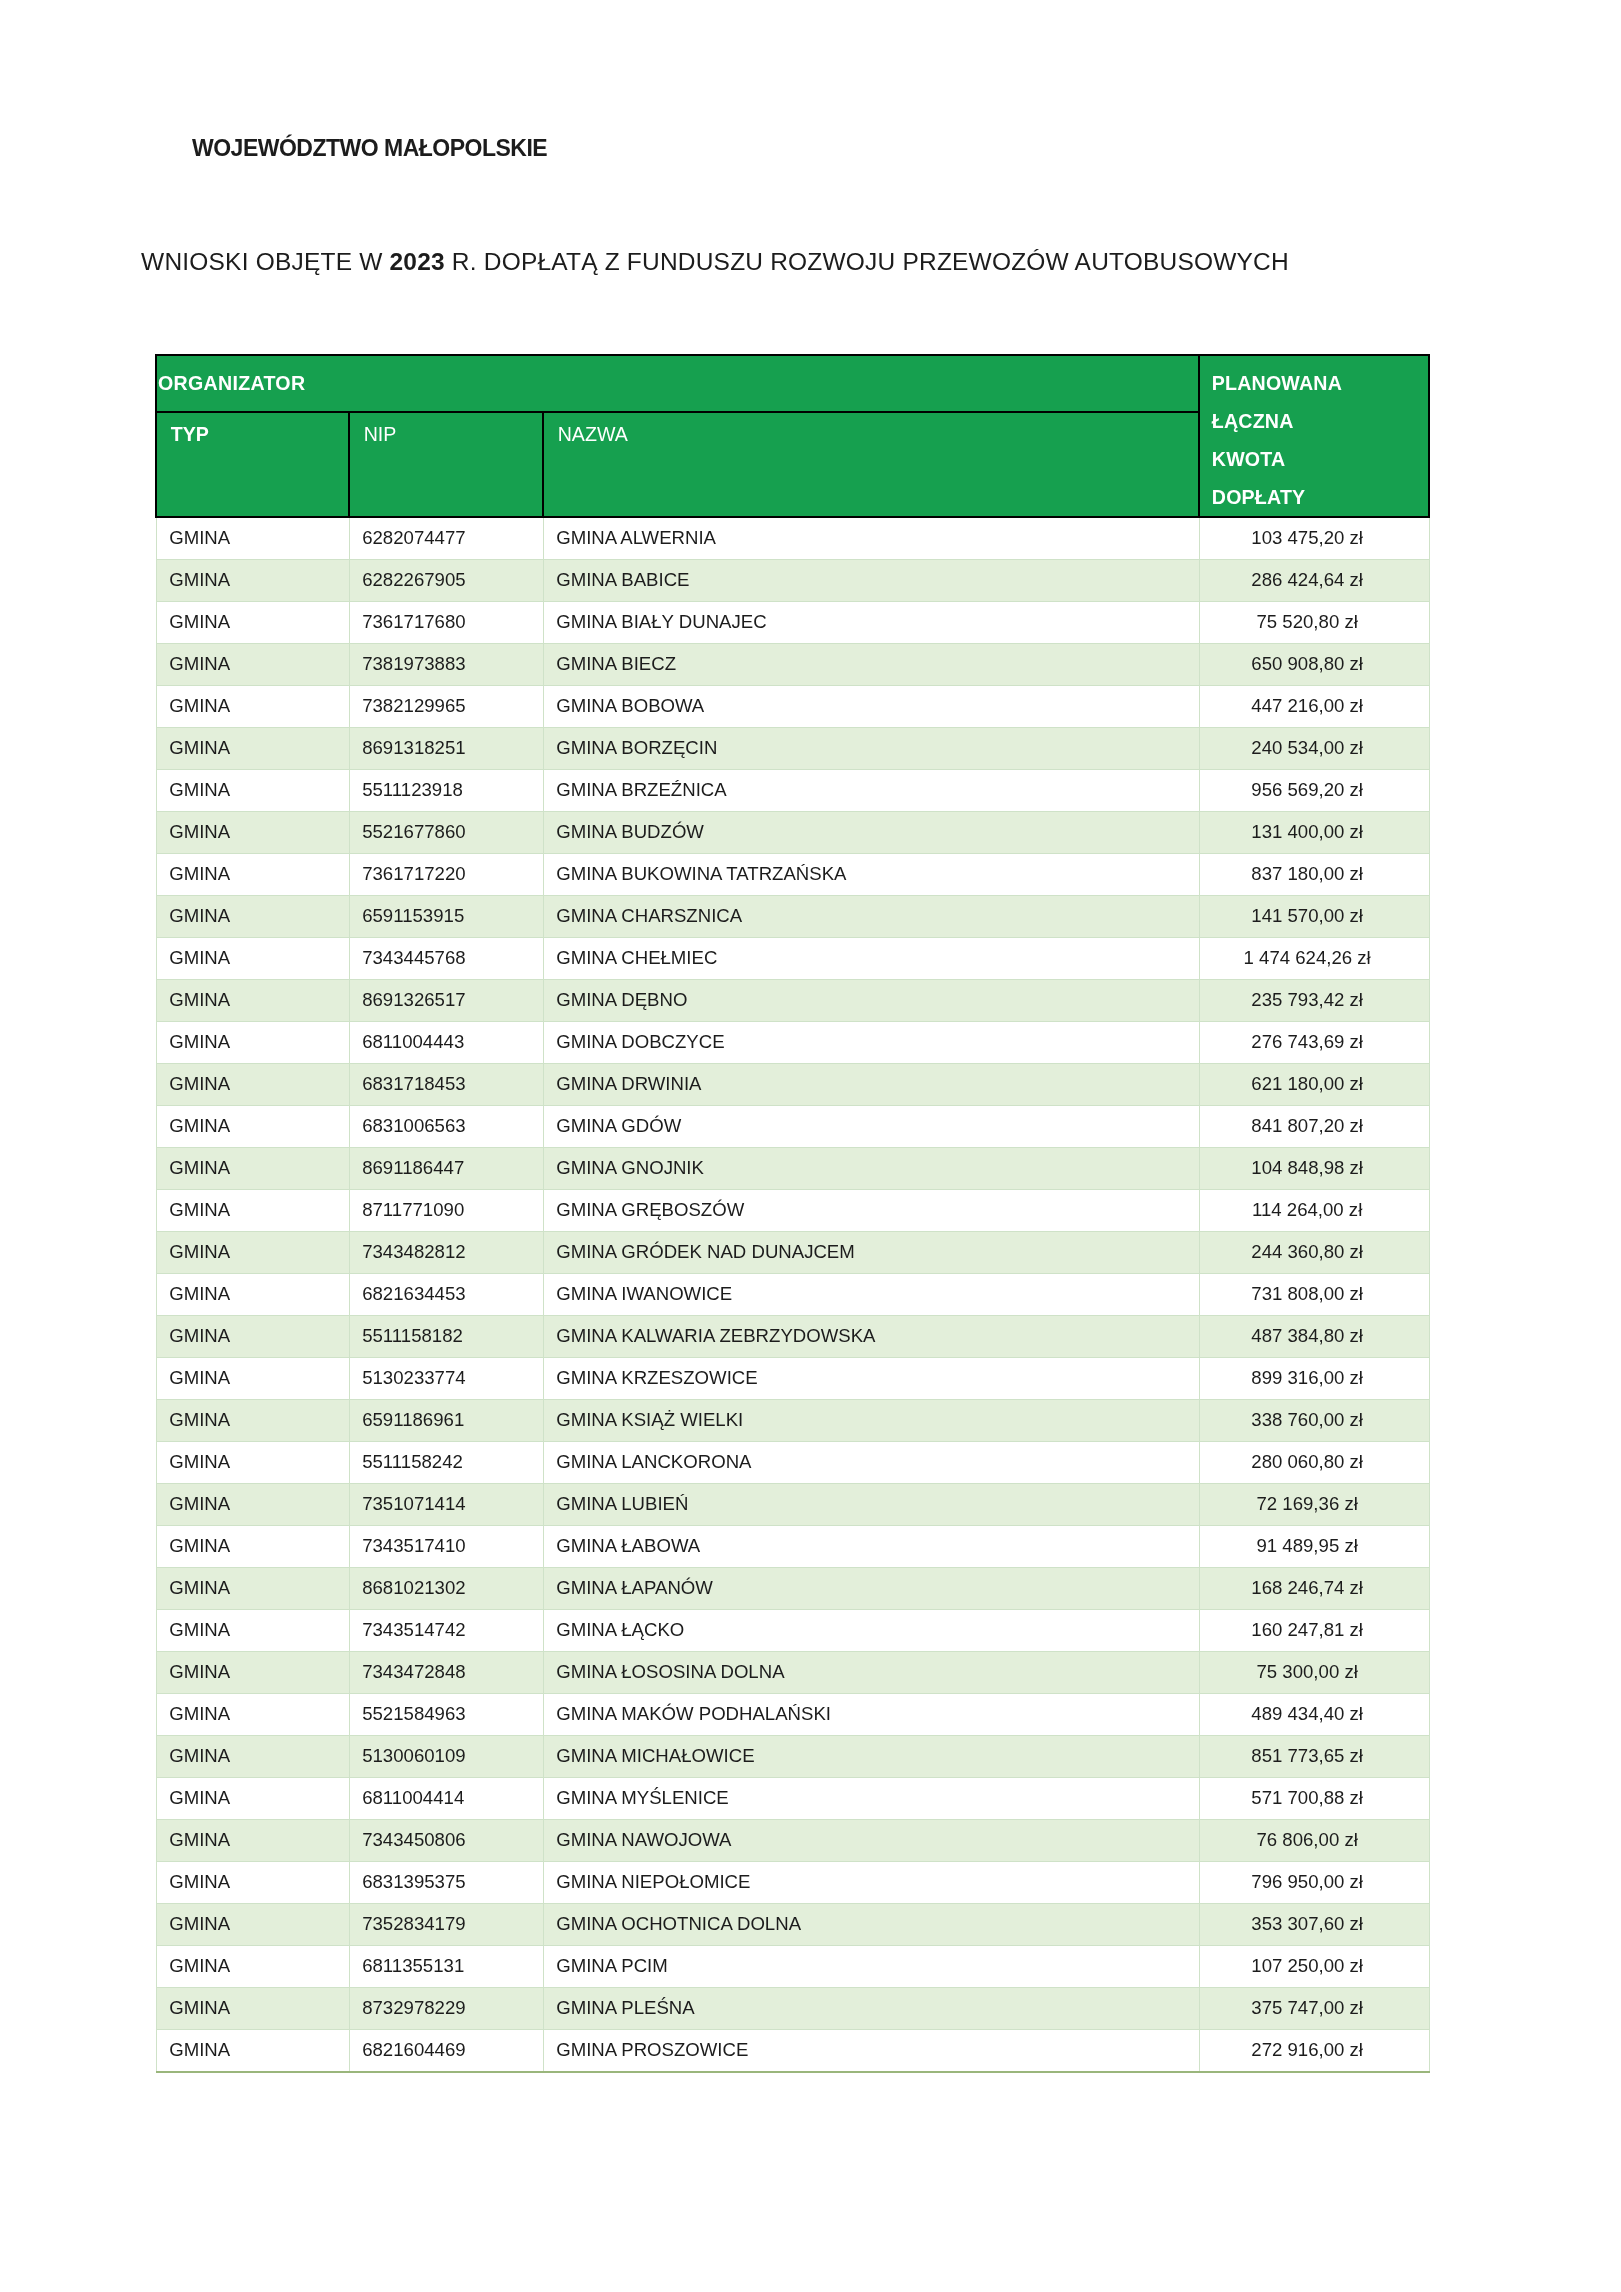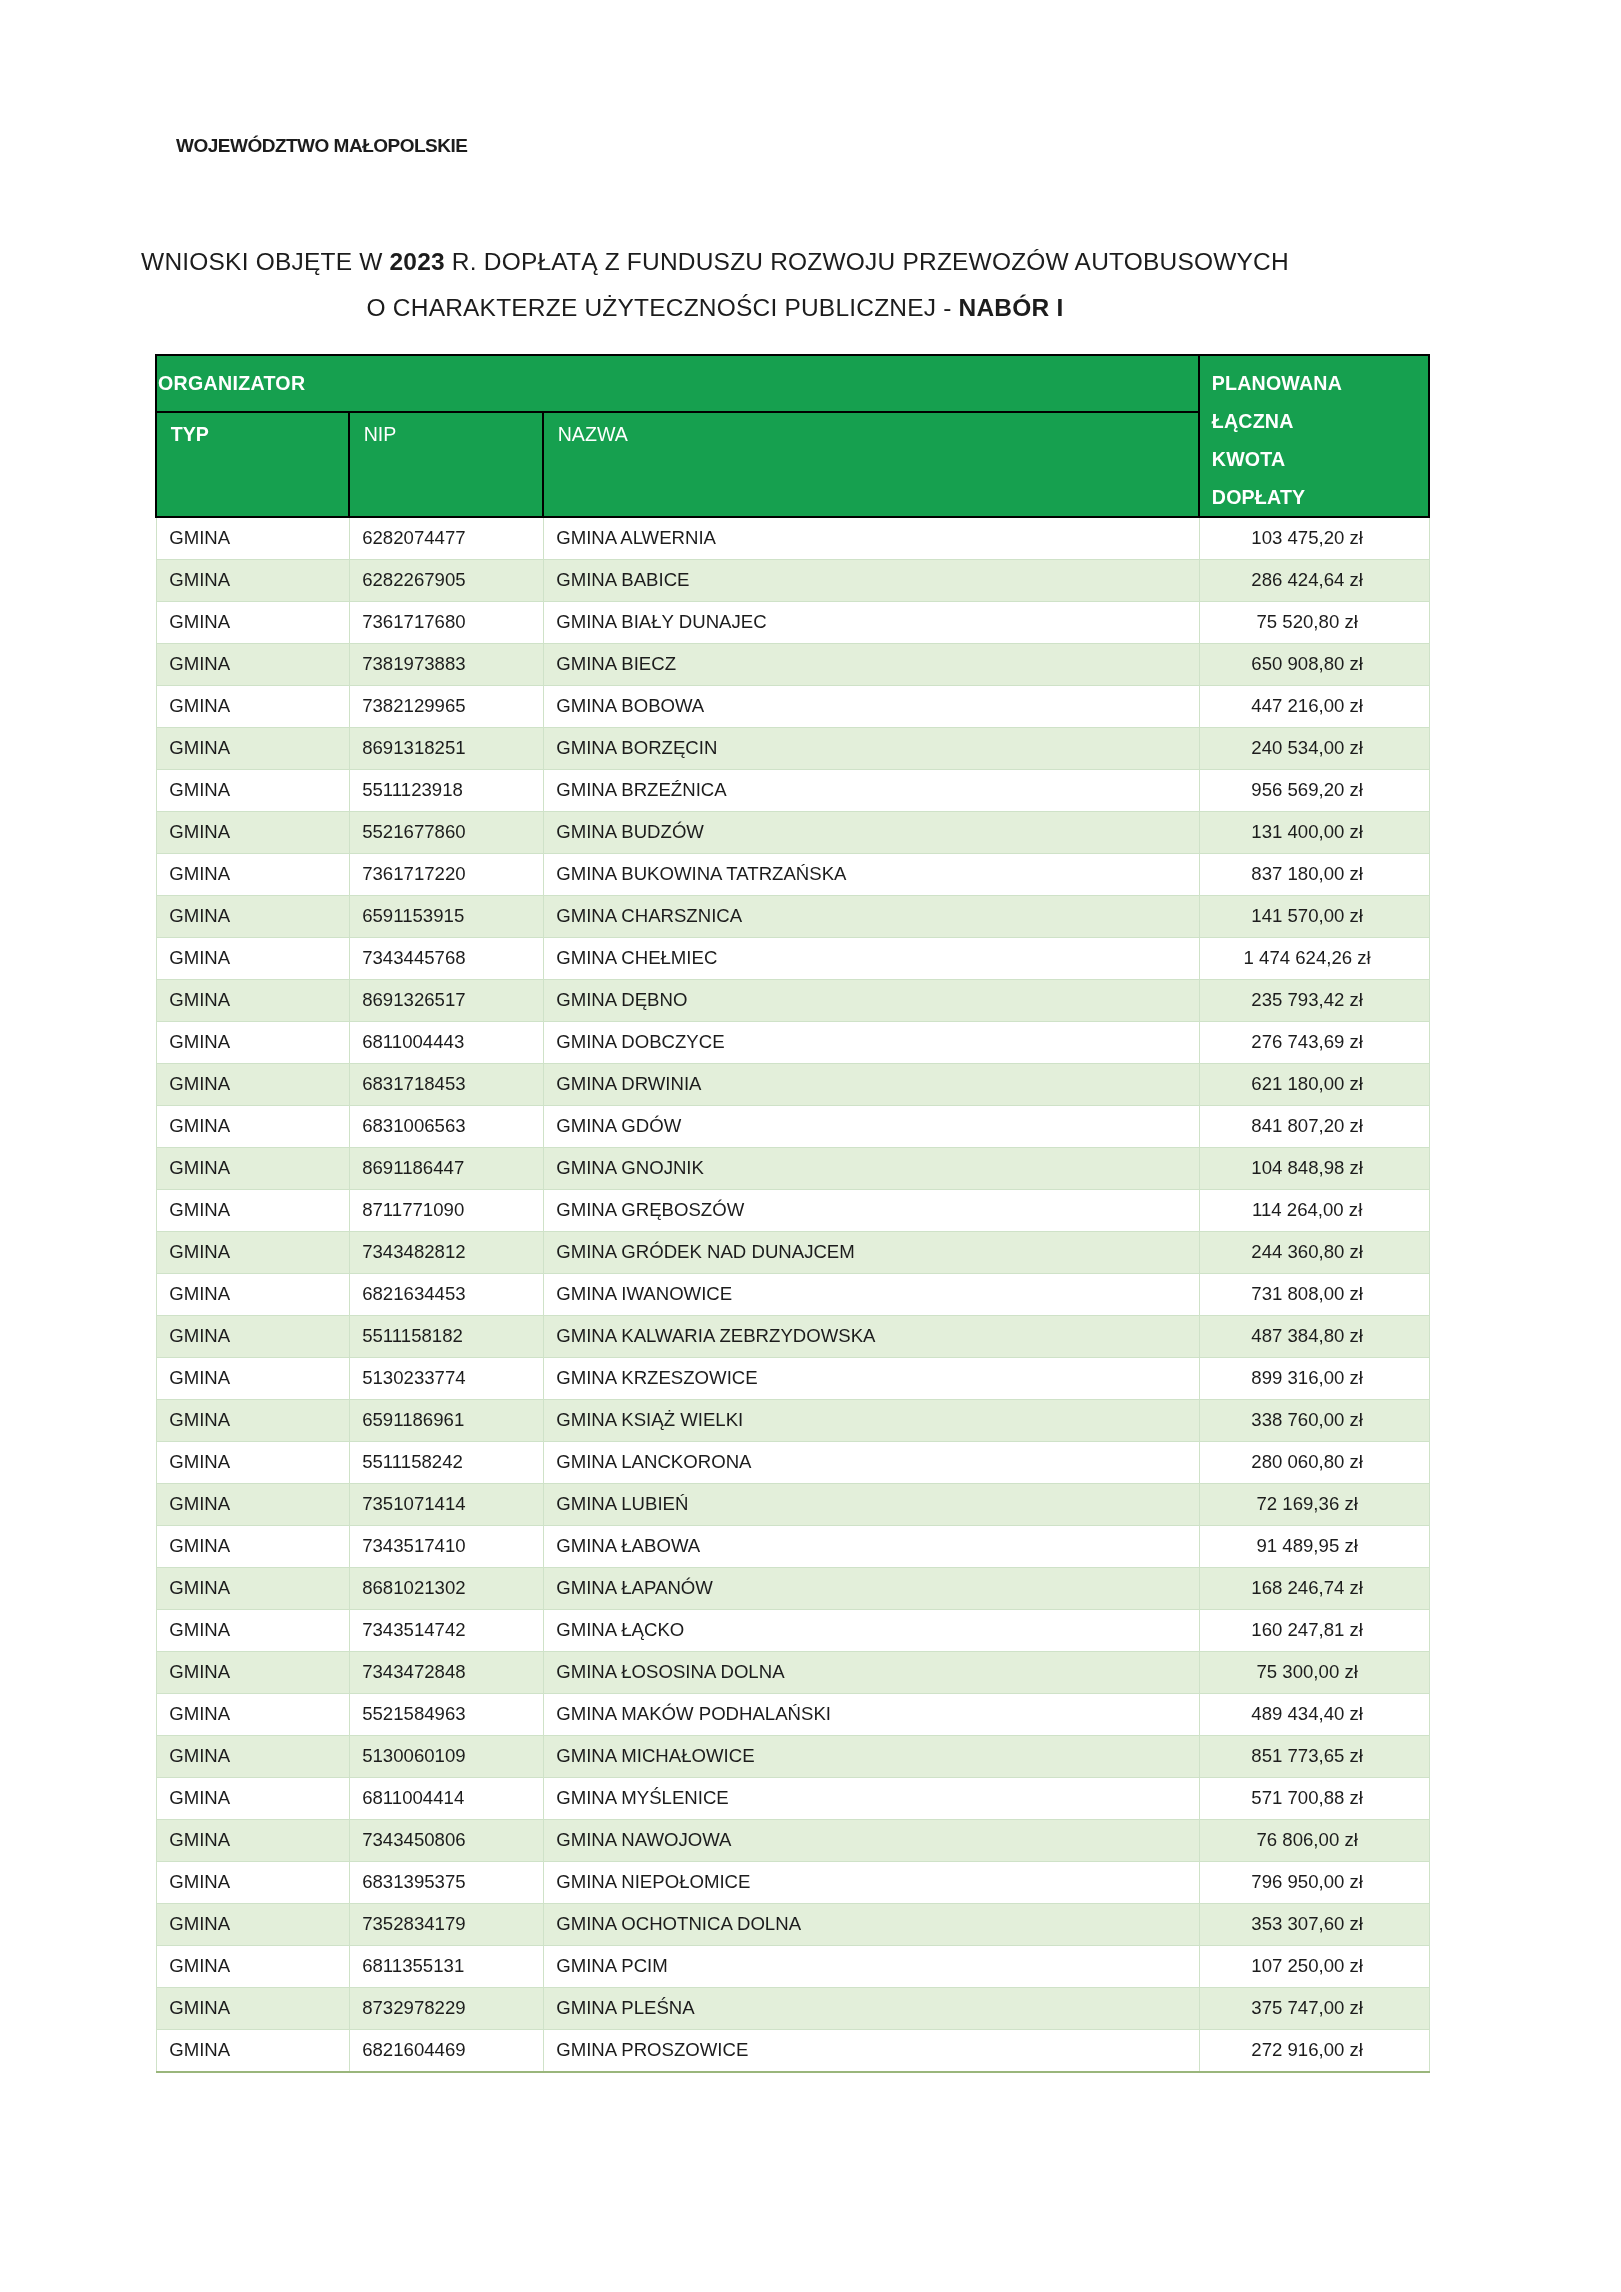--- a/index.html
+++ b/index.html
@@ -3,22 +3,22 @@
 <meta charset="utf-8">
 <style>
   html,body{margin:0;padding:0;}
   body{
     width:1621px;height:2293px;background:#ffffff;position:relative;
     font-family:"Liberation Sans","DejaVu Sans",sans-serif;color:#1c1c1c;
     -webkit-font-smoothing:antialiased;
   }
   .page{position:absolute;inset:0;}
   .heading{
-    position:absolute;left:176px;top:135px;
-    font-size:19px;font-weight:bold;letter-spacing:-0.5px;white-space:nowrap;
+    position:absolute;left:192px;top:135px;
+    font-size:23px;font-weight:bold;letter-spacing:-0.5px;white-space:nowrap;
   }
   .title{
     position:absolute;top:239px;left:0;width:1430px;
     text-align:center;font-size:24.5px;line-height:46px;letter-spacing:0.2px;
   }
   .title b{font-weight:bold;}
   table.grants{
     position:absolute;left:155px;top:354px;width:1273px;
     border-collapse:collapse;table-layout:fixed;
   }
@@ -51,21 +51,20 @@
 </style>
 </head>
 <body>
 
 <div class="page">
 
   <div class="heading">WOJEWÓDZTWO MAŁOPOLSKIE</div>
 
   <div class="title">
     <div><span>WNIOSKI OBJĘTE W </span><b>2023</b><span> R. DOPŁATĄ Z FUNDUSZU ROZWOJU PRZEWOZÓW AUTOBUSOWYCH</span></div>
-    <div><span>O CHARAKTERZE UŻYTECZNOŚCI PUBLICZNEJ - </span><b>NABÓR I</b></div>
   </div>
 
   <table class="grants">
     <colgroup>
       <col style="width:193px">
       <col style="width:194px">
       <col style="width:656px">
       <col style="width:230px">
     </colgroup>
     <thead>

